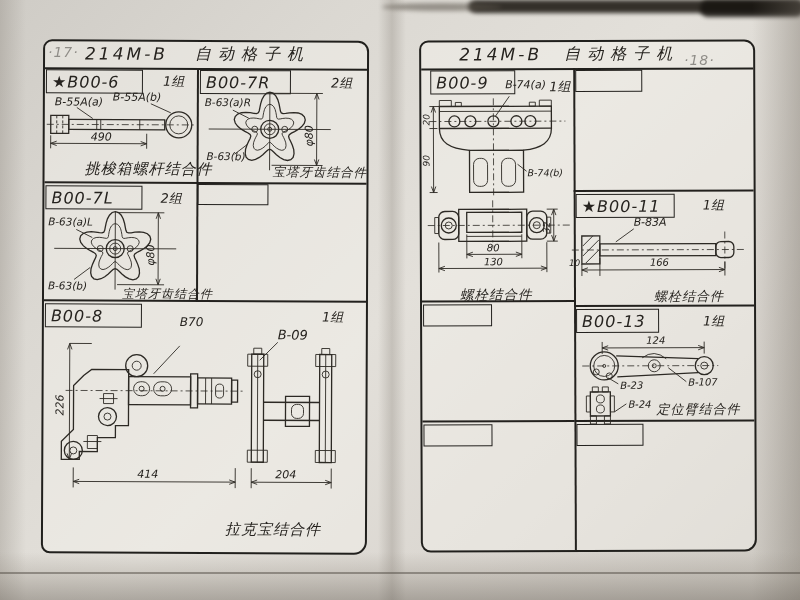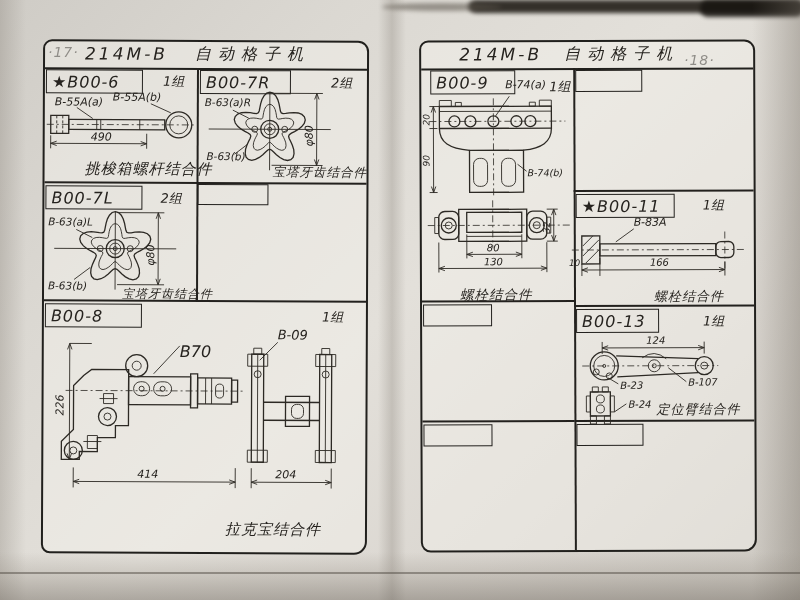--- a/index.html
+++ b/index.html
@@ -136,21 +136,21 @@
       <line class="ln thin" x1="28" y1="74" x2="44" y2="62"></line>
       <text x="2" y="20" font-size="10.5">B-63(a)L</text>
       <text x="2" y="84" font-size="10.5">B-63(b)</text>
     <path d="M109.8,13 L112,7 L114.2,13" class="arr"></path>
         <path d="M114.2,73 L112,79 L109.8,73" class="arr"></path>
       </svg>
     <div class="cap" style="left:78px;top:244px;font-size:12px;">宝塔牙齿结合件</div>
 
     <div class="lblbox" style="left:1px;top:262px;width:90px;height:22px;">B00-8</div>
     <div class="grp" style="left:278px;top:266px;">1组</div>
-    <div class="plabel" style="left:136px;top:300px;font-size:16px;">B70</div>
+    <div class="plabel" style="left:136px;top:273px;font-size:12px;">B70</div>
     <div class="plabel" style="left:234px;top:285px;font-size:13px;">B-09</div>
     <svg style="left:2px;top:292px;" width="312" height="186" viewBox="0 0 312 186">
       <line class="ln thin" x1="134" y1="12" x2="108" y2="40"></line>
       <line class="ln thin" x1="232" y1="8" x2="214" y2="26"></line>
       <circle class="ln" cx="91" cy="32" r="11"></circle>
       <circle class="ln thin" cx="91" cy="32" r="4.5"></circle>
       <path class="ln" d="M46,36 L83,36 L83,92 L70,92 L70,104 L52,104 L52,118 L34,118 L34,126 L16,126 L16,108 L28,96 L28,52 L38,42 Z"></path>
       <rect class="ln thin" x="58" y="60" width="10" height="10"></rect>
       <line class="ln thin" x1="54" y1="65" x2="72" y2="65"></line>
       <circle class="ln" cx="62" cy="83" r="9"></circle>

